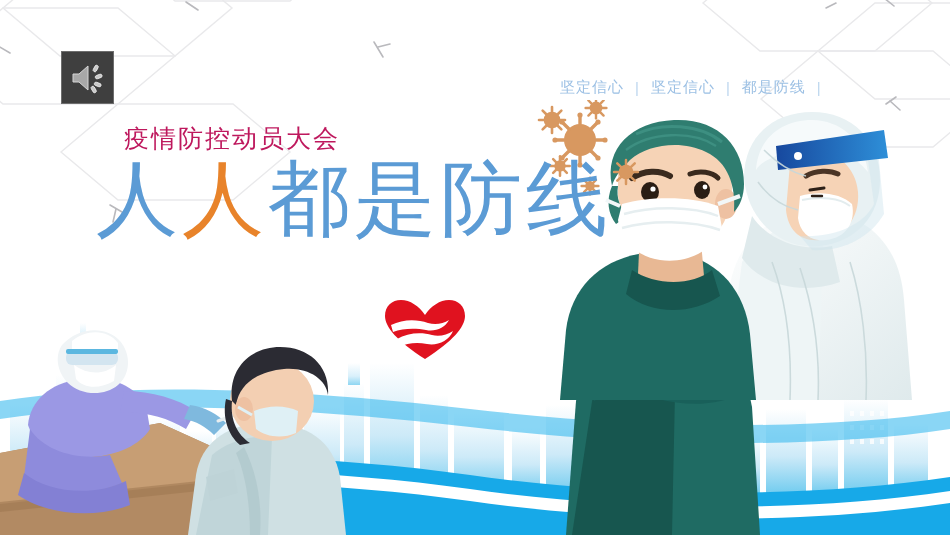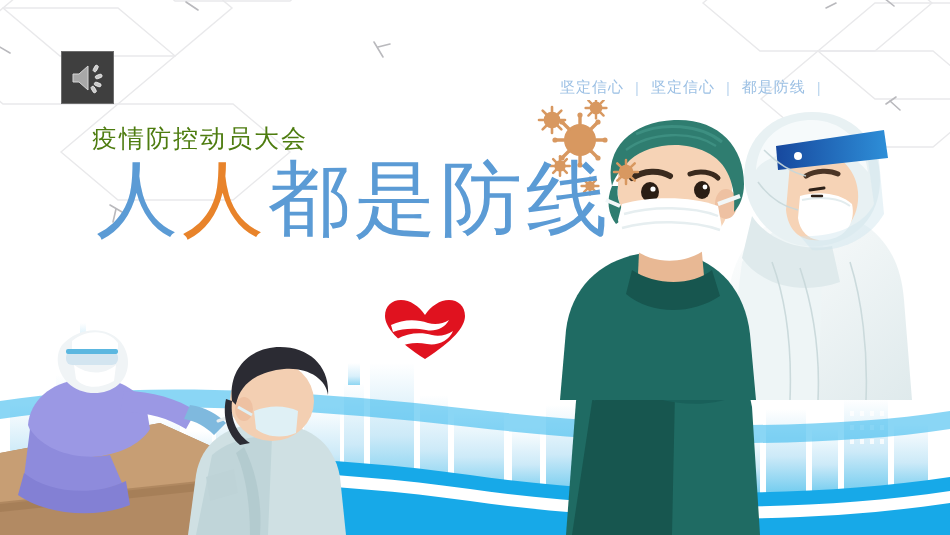--- a/index.html
+++ b/index.html
@@ -62,24 +62,24 @@
     white-space: nowrap;
   }
   .slogan .sep {
     margin: 0 11px;
     color: #bcd6ee;
   }
 
   
   .subtitle {
     position: absolute;
-    left: 92px;
+    left: 124px;
     top: 122px;
     font-size: 25px;
-    color: #4d7c0f;
+    color: #be185d;
     letter-spacing: 2px;
     white-space: nowrap;
   }
   .main-title {
     position: absolute;
     left: 96px;
     top: 158px;
     font-size: 82px;
     line-height: 1;
     color: #5b9bd5;

